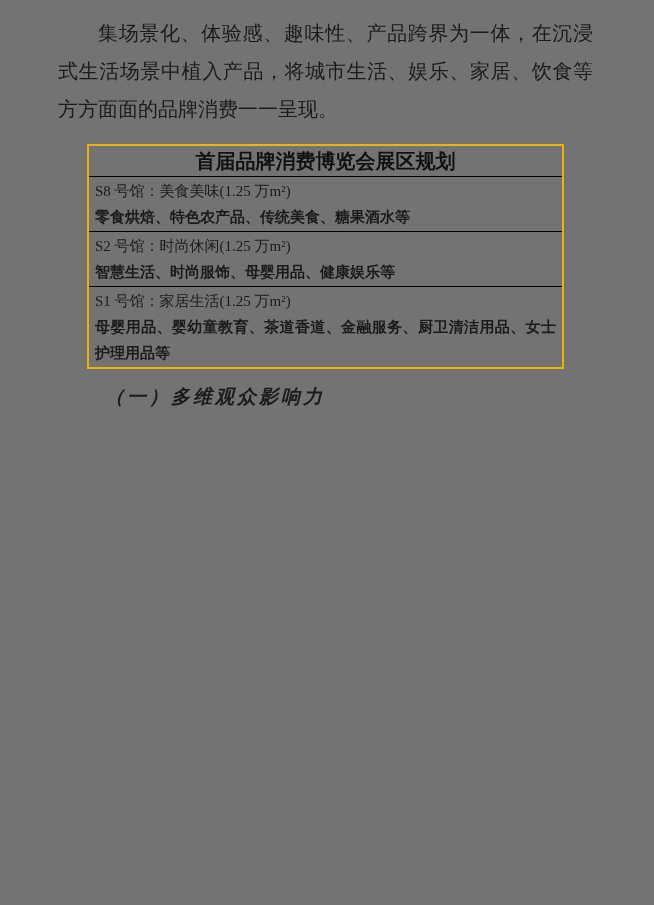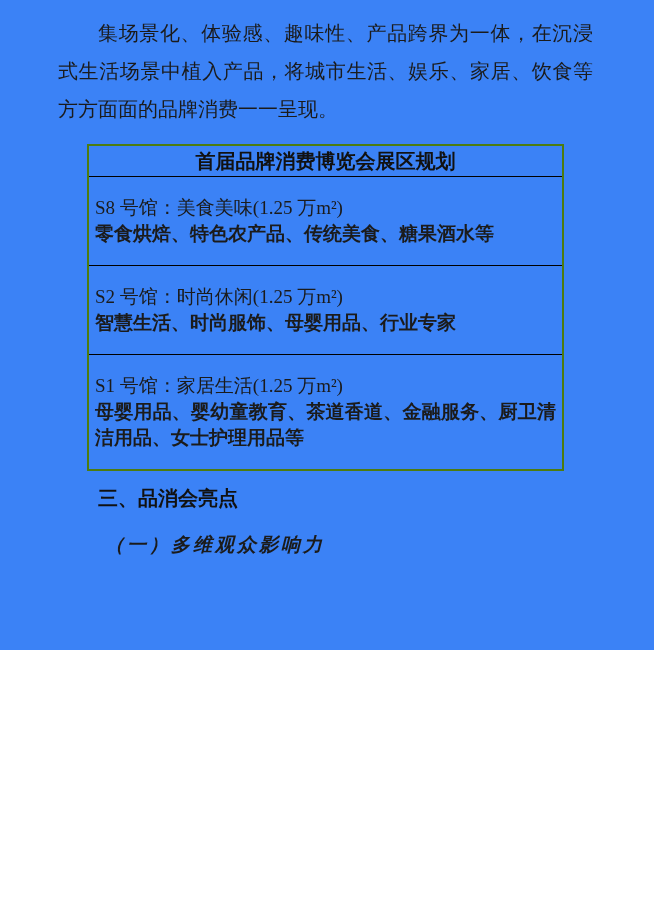--- a/index.html
+++ b/index.html
@@ -1,20 +1,20 @@
 <!DOCTYPE html>
 <html lang="zh"><head>
 <meta charset="utf-8">
 <style>
   html, body { margin: 0; padding: 0; background: #ffffff; }
   .page {
     position: relative;
     width: 654px;
-    height: 650px;
-    background: #3b82f6;
+    height: 905px;
+    background: #737373;
     overflow: hidden;
   }
   .content {
     padding: 14px 61px 0 58px;
     font-family: "Liberation Serif", "DejaVu Serif", serif;
     color: #1b1b1b;
   }
   .para {
     margin: 0;
     font-size: 20px;
@@ -22,38 +22,38 @@
     text-align: justify;
     text-justify: inter-ideograph;
     text-indent: 2em;
     word-break: break-all;
   }
   table.zone-table {
     border-collapse: collapse;
     table-layout: fixed;
     width: 477px;
     margin: 16px 0 0 29px;
-    border: 2px solid #4d7c0f;
+    border: 2px solid #eab308;
   }
   table.zone-table td {
     border: 1px solid #000000;
   }
   td.title-cell {
     font-family: "Liberation Sans", "DejaVu Sans", sans-serif;
     font-weight: bold;
     text-align: center;
     font-size: 20px;
     line-height: 28px;
     padding: 1px 2px;
     color: #111111;
   }
   td.row-cell {
-    font-size: 19px;
+    font-size: 15px;
     line-height: 26px;
-    padding: 18px 6px;
+    padding: 1px 6px;
     color: #1b1b1b;
   }
   td.row-cell .hall-line { white-space: nowrap; }
   td.row-cell .cat-line { text-align: justify; text-justify: inter-ideograph; word-break: break-all; font-weight: bold; }
   .sec-heading {
     margin: 8px 0 0 0;
     font-family: "Liberation Sans", "DejaVu Sans", sans-serif;
     font-weight: bold;
     font-size: 20px;
     line-height: 38px;
@@ -88,31 +88,30 @@
         </tr>
         <tr>
           <td class="row-cell">
             <div class="hall-line">S8 号馆：美食美味(1.25 万m²)</div>
             <div class="cat-line">零食烘焙、特色农产品、传统美食、糖果酒水等</div>
           </td>
         </tr>
         <tr>
           <td class="row-cell">
             <div class="hall-line">S2 号馆：时尚休闲(1.25 万m²)</div>
-            <div class="cat-line">智慧生活、时尚服饰、母婴用品、行业专家</div>
+            <div class="cat-line">智慧生活、时尚服饰、母婴用品、健康娱乐等</div>
           </td>
         </tr>
         <tr>
           <td class="row-cell">
             <div class="hall-line">S1 号馆：家居生活(1.25 万m²)</div>
             <div class="cat-line">母婴用品、婴幼童教育、茶道香道、金融服务、厨卫清洁用品、女士护理用品等</div>
           </td>
         </tr>
       </tbody>
     </table>
 
-    <h2 class="sec-heading">三、品消会亮点</h2>
 
     <h3 class="sub-heading">（一）多维观众影响力</h3>
 
 
   </div>
 </div>
 
 </body></html>

